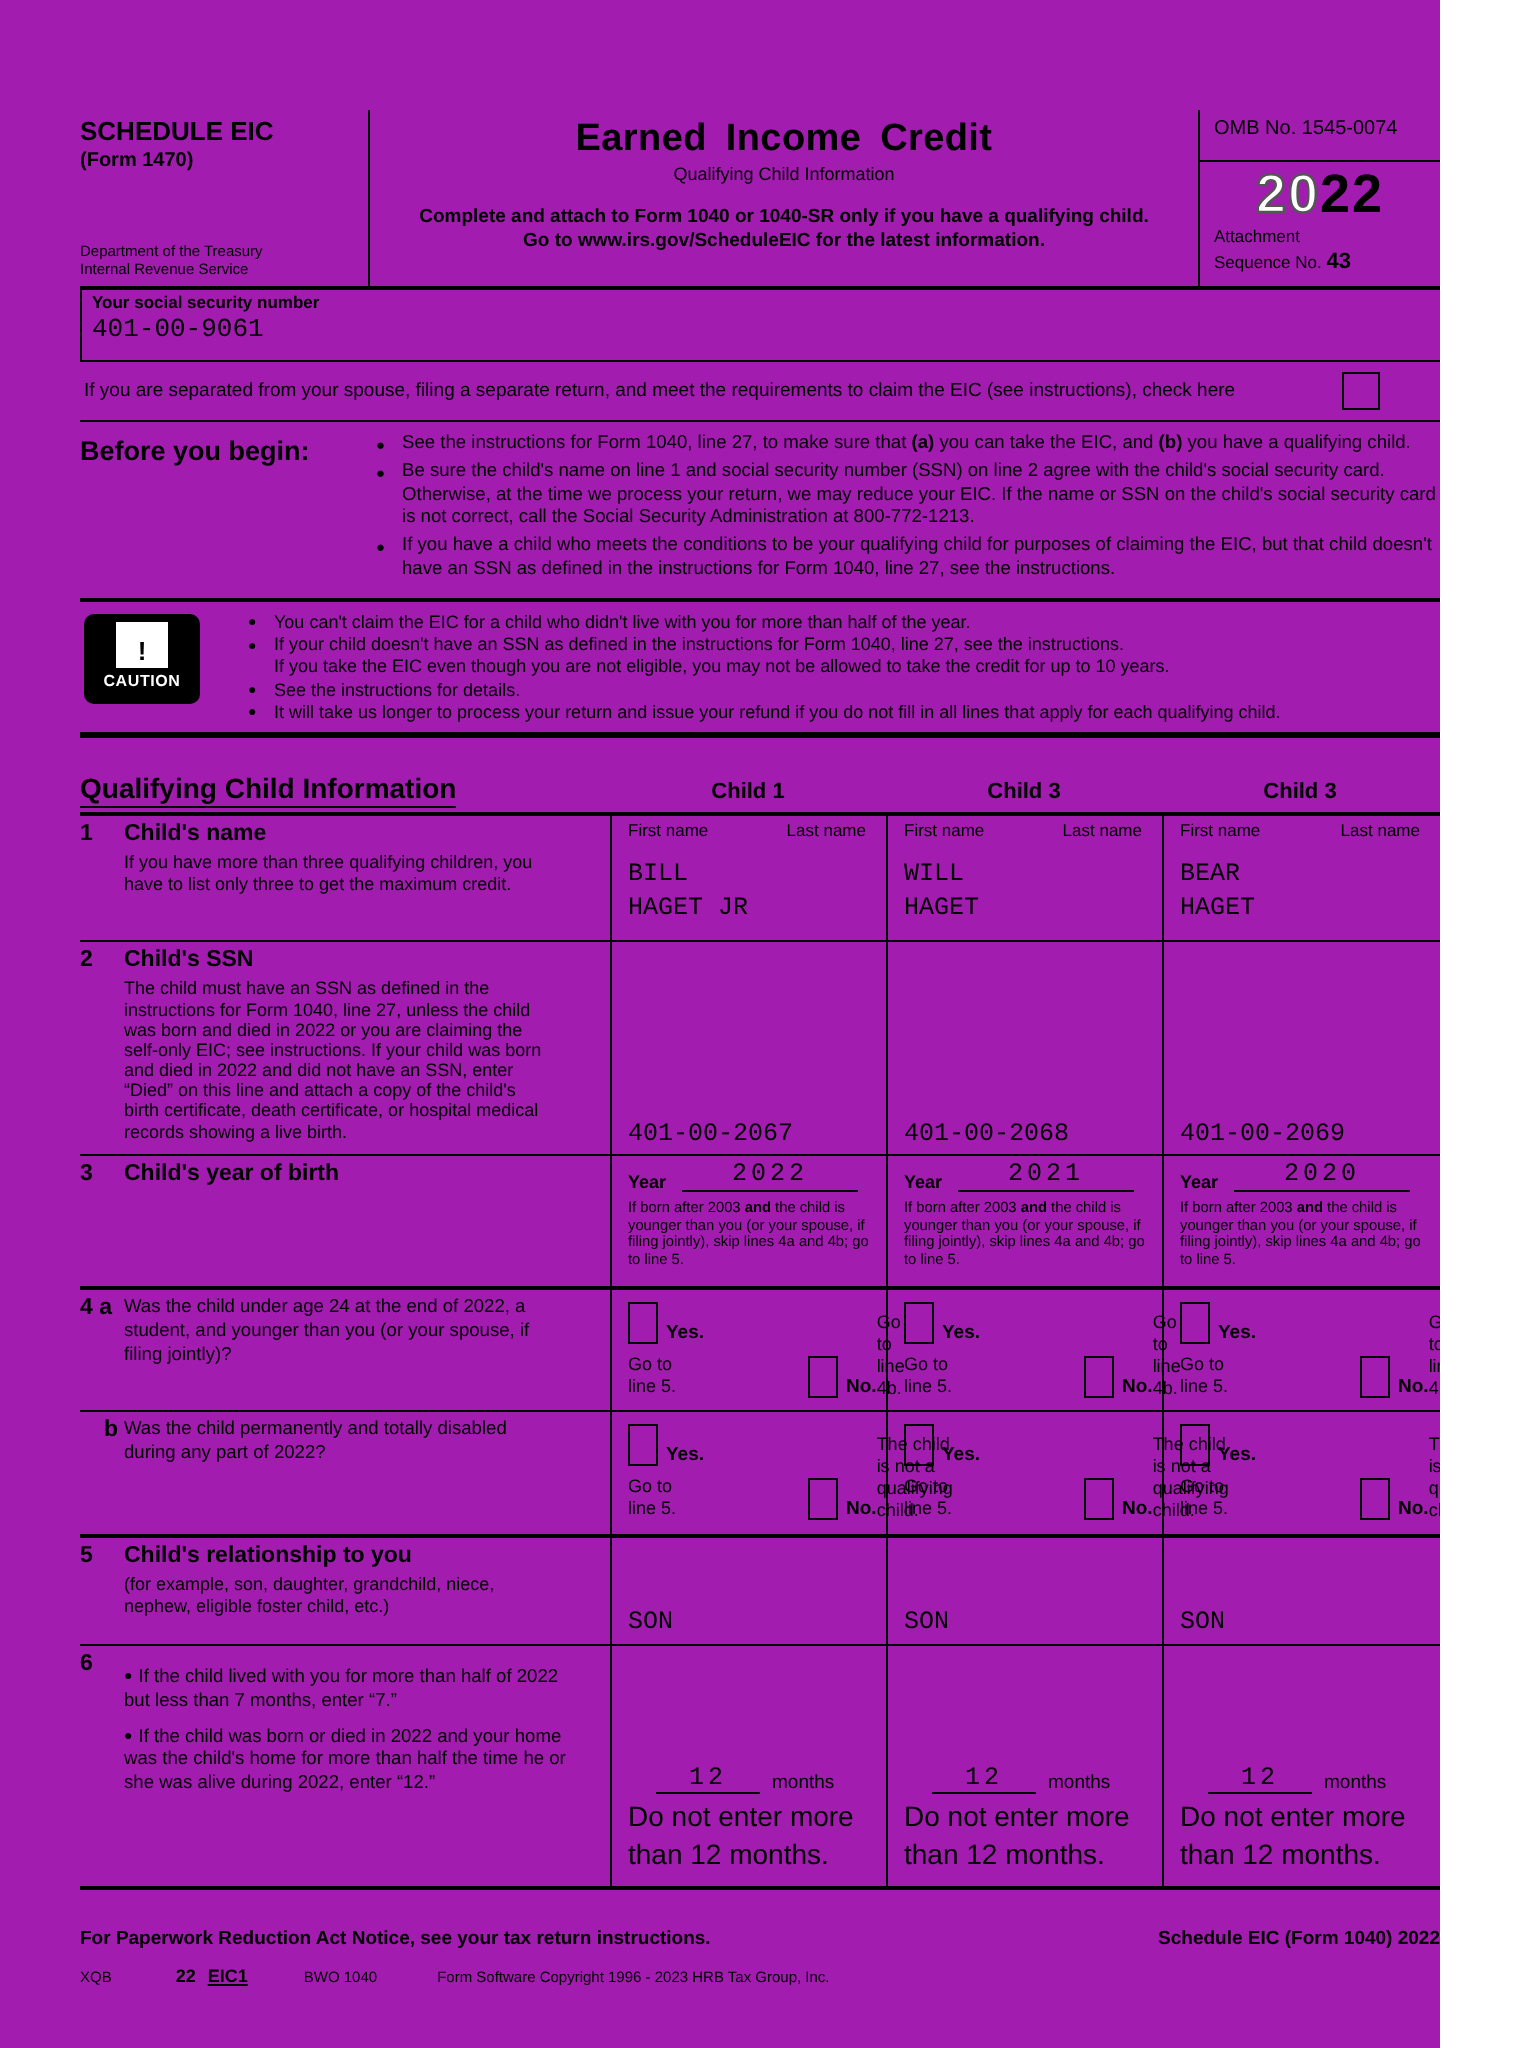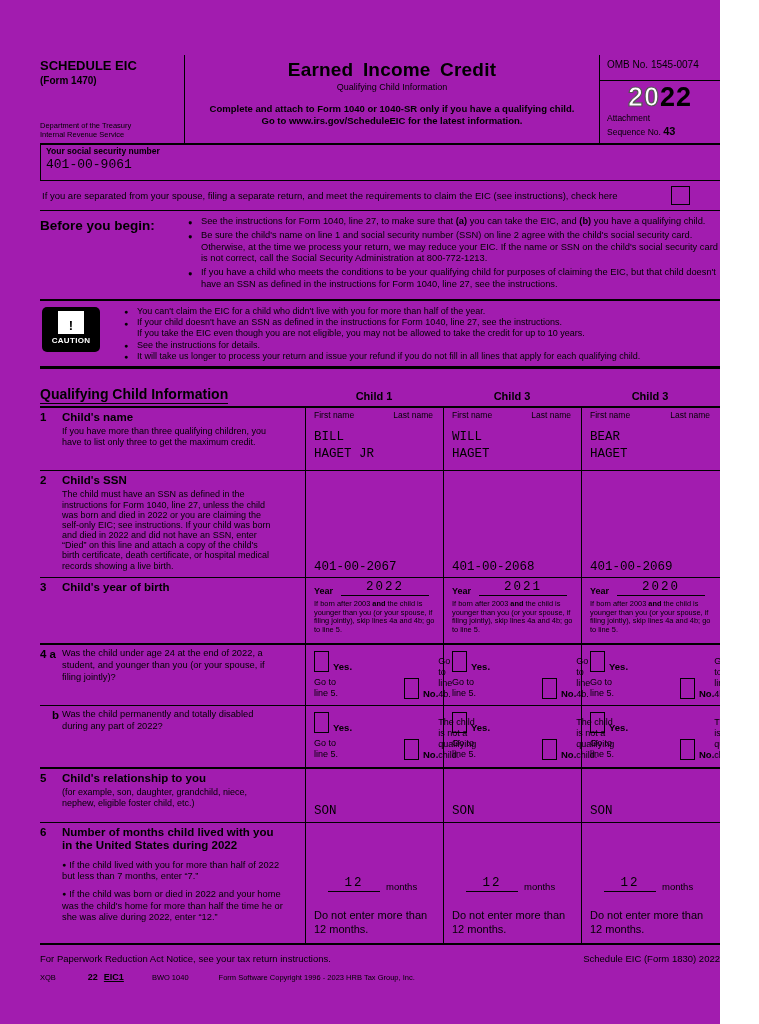--- a/index.html
+++ b/index.html
@@ -97,24 +97,24 @@
   .cbox{width:15px;height:21px;border:1.5px solid #000;margin-right:4px;flex-shrink:0;box-sizing:border-box;}
   .yn-label{font-weight:bold;font-size:9.5px;}
   .yn-note{font-size:9px;margin-top:5px;line-height:1.2;padding-right:2px;}
   .yn-note.narrow{width:36px;}
   .rel-val{font-size:12.5px;margin-top:auto;margin-bottom:2px;}
   .r6-bullet{font-size:9.3px;line-height:1.22;margin-top:7px;padding-right:4px;}
   .dot6{font-size:7px;margin-right:3px;vertical-align:1px;}
   .months-line{display:flex;align-items:flex-end;margin-top:auto;margin-left:14px;}
   .m-val{font-size:12.5px;border-bottom:1px solid #000;width:52px;text-align:center;line-height:1;padding-bottom:1px;letter-spacing:2px;}
   .m-label{font-size:9.5px;margin-left:6px;}
-  .m-note{font-size:11px;line-height:1.35;margin-top:16px;margin-bottom:4px;padding-right:6px;}
-
-  
-  .footer1{display:flex;justify-content:space-between;font-weight:normal;font-size:9.5px;padding-top:8px;}
+  .m-note{font-size:14px;line-height:1.35;margin-top:2px;margin-bottom:4px;padding-right:6px;}
+
+  
+  .footer1{display:flex;justify-content:space-between;font-weight:bold;font-size:9.5px;padding-top:19px;}
   .footer2{display:flex;align-items:baseline;font-size:7.5px;margin-top:8px;}
   .f-code1{margin-right:32px;}
   .f-code2{font-weight:bold;font-size:9px;margin-right:6px;}
   .f-code3{font-weight:bold;font-size:9px;margin-right:28px;text-decoration:underline;}
   .f-code4{margin-right:30px;}
 </style>
 </head>
 <body>
 
 <div class="page">
@@ -454,21 +454,20 @@
     <div class="tcell">
       <div class="rel-val mono">SON</div>
     </div>
   </div>
 
   <div class="trow b3 h-r6">
     <div class="tlabel">
       <div class="lab-flex">
         <span class="rnum">6</span>
         <div class="lab-body">
-          <div class="rtitle w-narrow">Number of months child lived with you in the United States during 2022</div>
           <div class="r6-bullet"><span class="dot6">●</span><span>If the child lived with you for more than half of 2022 but less than 7 months, enter “7.”</span></div>
           <div class="r6-bullet"><span class="dot6">●</span><span>If the child was born or died in 2022 and your home was the child's home for more than half the time he or she was alive during 2022, enter “12.”</span></div>
         </div>
       </div>
     </div>
     <div class="tcell">
       <div class="months-line">
         <span class="m-val mono">12</span>
         <span class="m-label">months</span>
       </div>
@@ -485,21 +484,21 @@
       <div class="months-line">
         <span class="m-val mono">12</span>
         <span class="m-label">months</span>
       </div>
       <div class="m-note">Do not enter more than 12 months.</div>
     </div>
   </div>
 
   <div class="footer1">
     <span>For Paperwork Reduction Act Notice, see your tax return instructions.</span>
-    <span>Schedule EIC (Form 1830) 2022</span>
+    <span>Schedule EIC (Form 1040) 2022</span>
   </div>
   <div class="footer2">
     <span class="f-code1">XQB</span>
     <span class="f-code2">22</span>
     <span class="f-code3">EIC1</span>
     <span class="f-code4">BWO 1040</span>
     <span>Form Software Copyright 1996 - 2023 HRB Tax Group, Inc.</span>
   </div>
 
 </div>

